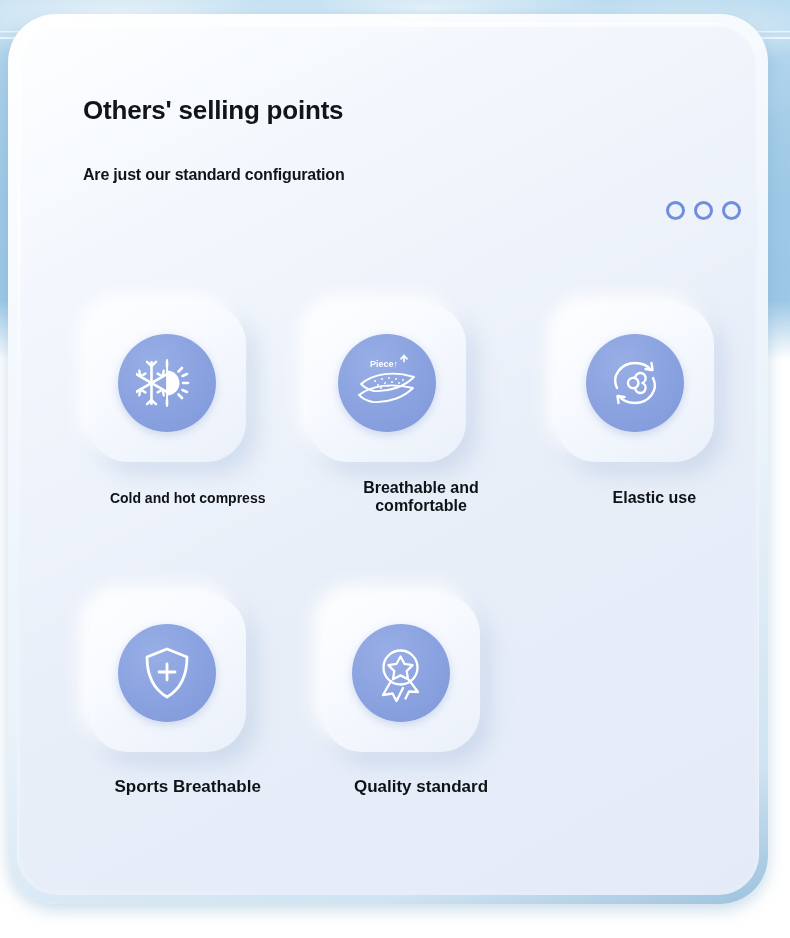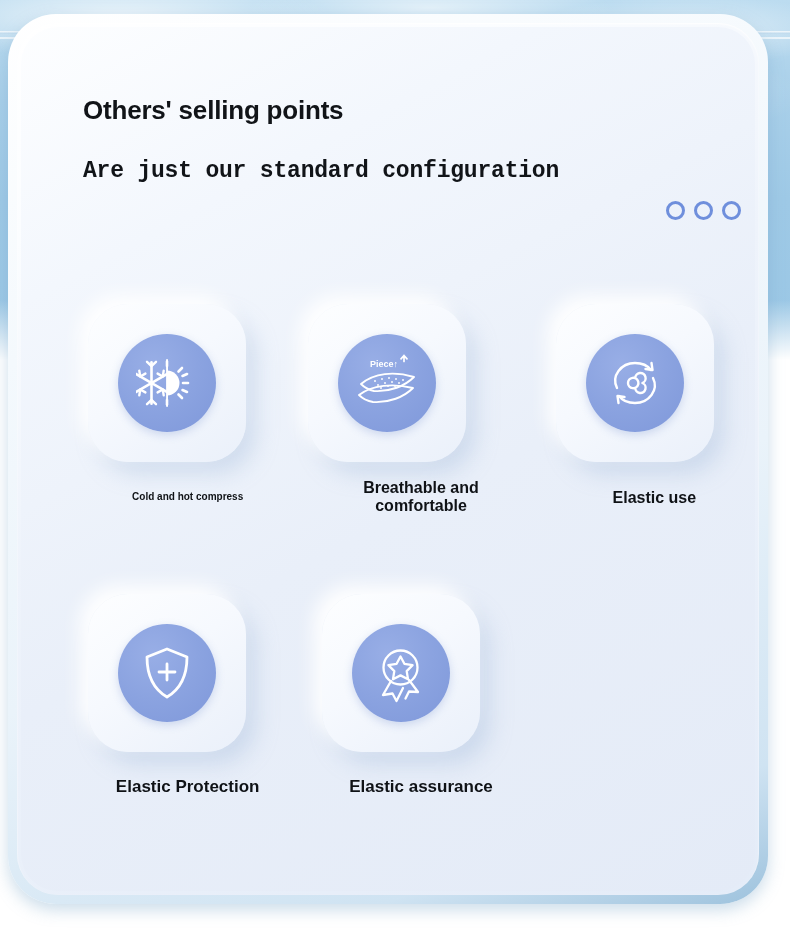--- a/index.html
+++ b/index.html
@@ -66,21 +66,21 @@
     background:linear-gradient(152deg,#fdfeff 0%, #f3f7fd 22%, #e9eff9 55%, #e4ebf7 100%);
     overflow:hidden;
   }
 
   
   #heading-block { position:absolute; left:62px; top:68px; }
   .h-main {
     font-size:26px; font-weight:bold; color:#111418;
     letter-spacing:-.2px; white-space:nowrap;
   }
-  #title-sub { margin-top:32px; font-size:23px;font-family:Liberation Mono, monospace; }
+  #title-sub { margin-top:40px; font-size:16px; }
 
   #dots {
     position:absolute; left:645px; top:174px;
     display:flex; gap:9px;
   }
   .dot {
     width:19px; height:19px; border-radius:50%;
     border:3px solid #6f8fdc;
   }
 
@@ -120,21 +120,21 @@
   .circle svg { display:block; }
 
   .caption {
     position:absolute;
     left:0; width:100%;
     text-align:center;
     font-weight:bold;
     color:#0f1216;
     line-height:1.13;
   }
-  .cell:nth-child(1) .caption { top:202px; font-size:10px; }
+  .cell:nth-child(1) .caption { top:202px; font-size:14px; }
   .cell:nth-child(2) .caption { top:190px; font-size:16px; padding:0 28px; }
   .cell:nth-child(3) .caption { top:200px; font-size:16px; }
   .cell:nth-child(4) .caption { top:198px; font-size:17px; }
   .cell:nth-child(5) .caption { top:198px; font-size:17px; }
   .cell:nth-child(6) .caption { top:196px; font-size:19px; }
 
   .fabric-label {
     font-size:9px; font-weight:bold; fill:#ffffff;
     font-family:"Liberation Sans", sans-serif;
   }
@@ -253,35 +253,35 @@
         <div class="tile">
           <div class="circle">
             <svg width="54" height="58" viewBox="0 0 54 58">
               <g fill="none" stroke="#ffffff" stroke-width="2.8" stroke-linejoin="round" stroke-linecap="round">
                 <path d="M27 5 L47 13 C47 33, 39 46, 27 53 C15 46, 7 33, 7 13 Z"></path>
                 <path d="M27 20 L27 36 M19 28 L35 28"></path>
               </g>
             </svg>
           </div>
         </div>
-        <div class="caption">Elastic Protection</div>
+        <div class="caption">Sports Breathable</div>
       </div>
 
       <div class="cell">
         <div class="tile">
           <div class="circle">
             <svg width="60" height="60" viewBox="0 0 60 60">
               <g fill="none" stroke="#ffffff" stroke-width="2.3" stroke-linejoin="round" stroke-linecap="round">
                 <path d="M20 38 L12 52 L21.5 50.5 L25.5 58 L32 45"></path>
                 <path d="M38 37 L47 49 L38 48.5 L34.5 55.5"></path>
                 <circle cx="29.5" cy="24.5" r="17"></circle>
                 <path d="M29.5 13.5 L33.4 20.8 L41.6 22.1 L35.7 28.1 L37 36.2 L29.5 32.4 L22 36.2 L23.3 28.1 L17.4 22.1 L25.6 20.8 Z"></path>
               </g>
             </svg>
           </div>
         </div>
-        <div class="caption">Elastic assurance</div>
+        <div class="caption">Quality standard</div>
       </div>
 
     </div>
   </div>
  </div>
 </div>
 
 </body></html>

